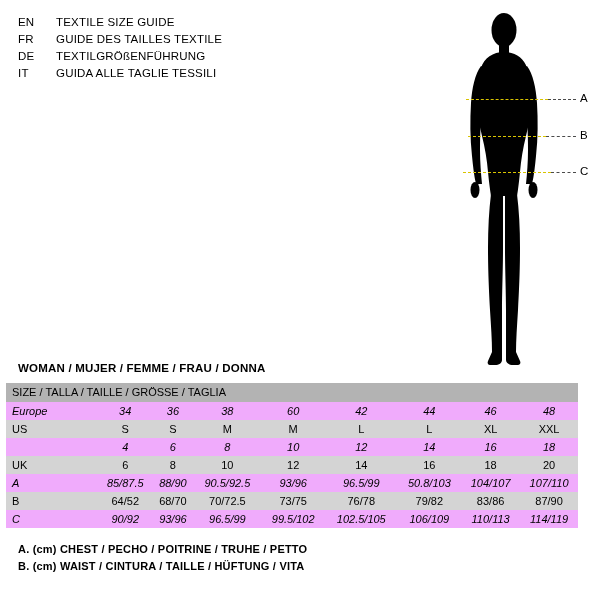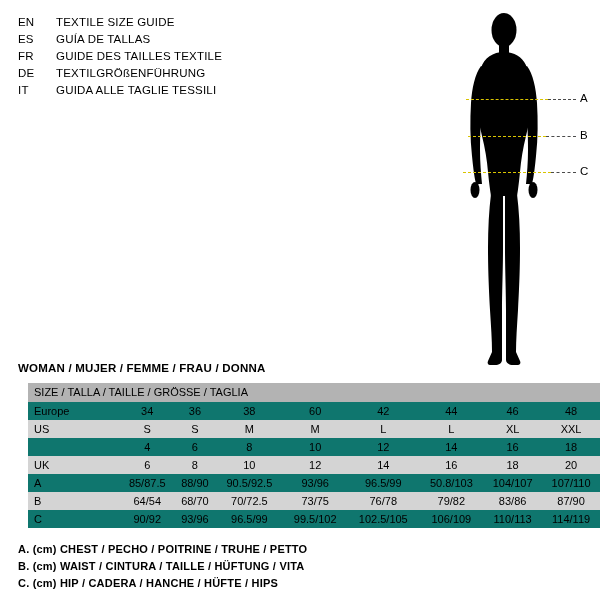--- a/index.html
+++ b/index.html
@@ -74,21 +74,21 @@
     position: absolute;
     left: 18px;
     top: 362px;
     font-size: 11.5px;
     font-weight: bold;
     letter-spacing: 0.2px;
   }
 
   table.size-table {
     position: absolute;
-    left: 28px;
+    left: 6px;
     top: 383px;
     width: 572px;
     border-collapse: collapse;
     font-size: 11px;
   }
   table.size-table td {
     padding: 0;
     height: 18px;
     line-height: 18px;
     text-align: center;
@@ -102,21 +102,21 @@
   }
   tr.header-row td {
     background: #b3b3b3;
     font-weight: normal;
     text-align: left;
     padding-left: 6px;
     height: 19px;
     line-height: 19px;
   }
   tr.band-dark td { background: #d4d4d4; }
-  tr.band-light td { background: #0f766e; }
+  tr.band-light td { background: #f0abfc; font-style: italic; }
 
   
   .footnotes {
     position: absolute;
     left: 18px;
     top: 541px;
     width: 560px;
   }
   .footnote {
     font-size: 11px;
@@ -129,24 +129,20 @@
 </style>
 </head>
 <body>
 
 <div class="page">
 
   <div class="lang-block">
     <div class="lang-row">
       <span class="lang-code">EN</span>
       <span class="lang-text">TEXTILE SIZE GUIDE</span>
-    </div>
-    <div class="lang-row">
-      <span class="lang-code">ES</span>
-      <span class="lang-text">GUÍA DE TALLAS</span>
     </div>
     <div class="lang-row">
       <span class="lang-code">FR</span>
       <span class="lang-text">GUIDE DES TAILLES TEXTILE</span>
     </div>
     <div class="lang-row">
       <span class="lang-code">DE</span>
       <span class="lang-text">TEXTILGRÖßENFÜHRUNG</span>
     </div>
     <div class="lang-row">
@@ -283,21 +279,21 @@
         <td>90.5/92.5</td>
         <td>93/96</td>
         <td>96.5/99</td>
         <td>50.8/103</td>
         <td>104/107</td>
         <td>107/110</td>
       </tr>
 
       <tr class="band-dark">
         <td class="label-cell">B</td>
-        <td>64/54</td>
+        <td>64/52</td>
         <td>68/70</td>
         <td>70/72.5</td>
         <td>73/75</td>
         <td>76/78</td>
         <td>79/82</td>
         <td>83/86</td>
         <td>87/90</td>
       </tr>
 
       <tr class="band-light">
@@ -310,16 +306,15 @@
         <td>106/109</td>
         <td>110/113</td>
         <td>114/119</td>
       </tr>
     </tbody>
   </table>
 
   <div class="footnotes">
     <div class="footnote">A. (cm) CHEST / PECHO / POITRINE / TRUHE / PETTO</div>
     <div class="footnote">B. (cm) WAIST / CINTURA / TAILLE / HÜFTUNG / VITA</div>
-    <div class="footnote">C. (cm) HIP / CADERA / HANCHE / HÜFTE / HIPS</div>
   </div>
 
 </div>
 
 </body></html>

